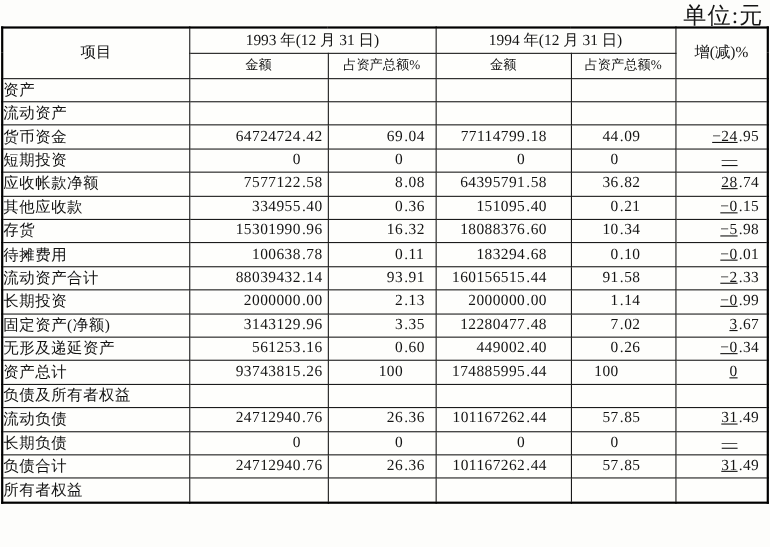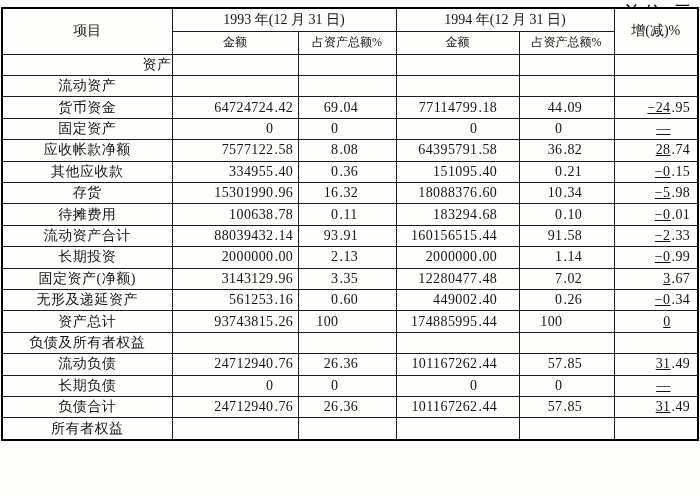--- a/index.html
+++ b/index.html
@@ -6,44 +6,44 @@
   body{
     width:700px;height:497px;position:relative;overflow:hidden;
     background:#fdfdfb;color:#141414;
     font-family:"Liberation Serif","DejaVu Serif",serif;
   }
   .unit{
     position:absolute;top:0px;right:6px;
     font-size:21px;letter-spacing:1px;white-space:nowrap;
   }
   table.sheet{
-    position:absolute;left:1px;top:7px;
+    position:absolute;left:1px;top:24px;
     width:696px;height:434px;
     border-collapse:collapse;table-layout:fixed;
     background:#fefefc;
   }
   table.sheet th, table.sheet td{
     border:1px solid #1c1c1c;
     padding:0;margin:0;
     font-weight:normal;
     overflow:hidden;white-space:nowrap;
   }
   table.sheet{border:2px solid #000;}
   thead tr{height:23px;}
   th{font-size:14px;text-align:center;}
   th.sub{font-size:12px;}
   td{font-size:14px;}
-  td.lbl{text-align:center;padding-left:3px;font-size:14px;letter-spacing:0.5px;}
-  tr.center-label td.lbl{text-align:right;padding-left:0;margin-left:19px;}
+  td.lbl{text-align:left;padding-left:3px;font-size:14px;letter-spacing:0.5px;}
+  tr.center-label td.lbl{text-align:left;padding-left:0;margin-left:19px;}
   
   td.num{text-align:left;font-size:14px;}
   td.num .int{display:inline-block;text-align:right;letter-spacing:0.4px;}
   td.num .frac{display:inline-block;letter-spacing:0.4px;padding-left:1px;}
   td.a1 .int{width:77px;padding-left:24px;}
-  td.p1 .int{width:40px;}
+  td.p1 .int{width:40px;padding-left:28px;}
   td.a2 .int{width:81px;}
   td.p2 .int{width:43px;}
   td.chg .int{width:56px;text-decoration:underline;}
 </style>
 </head>
 <body>
 
 <div class="unit">单位:元</div>
 
 <table class="sheet">
@@ -88,21 +88,21 @@
   </tr>
       <tr>
     <td class="lbl">货币资金</td>
     <td class="num a1"><span class="int">64724724</span><span class="frac">.42</span></td>
     <td class="num p1"><span class="int">69</span><span class="frac">.04</span></td>
     <td class="num a2"><span class="int">77114799</span><span class="frac">.18</span></td>
     <td class="num p2"><span class="int">44</span><span class="frac">.09</span></td>
     <td class="num chg"><span class="int">−24</span><span class="frac">.95</span></td>
   </tr>
       <tr>
-    <td class="lbl">固定资产</td>
+    <td class="lbl">短期投资</td>
     <td class="num a1"><span class="int">0</span><span class="frac"></span></td>
     <td class="num p1"><span class="int">0</span><span class="frac"></span></td>
     <td class="num a2"><span class="int">0</span><span class="frac"></span></td>
     <td class="num p2"><span class="int">0</span><span class="frac"></span></td>
     <td class="num chg"><span class="int">—</span><span class="frac"></span></td>
   </tr>
       <tr>
     <td class="lbl">应收帐款净额</td>
     <td class="num a1"><span class="int">7577122</span><span class="frac">.58</span></td>
     <td class="num p1"><span class="int">8</span><span class="frac">.08</span></td>

